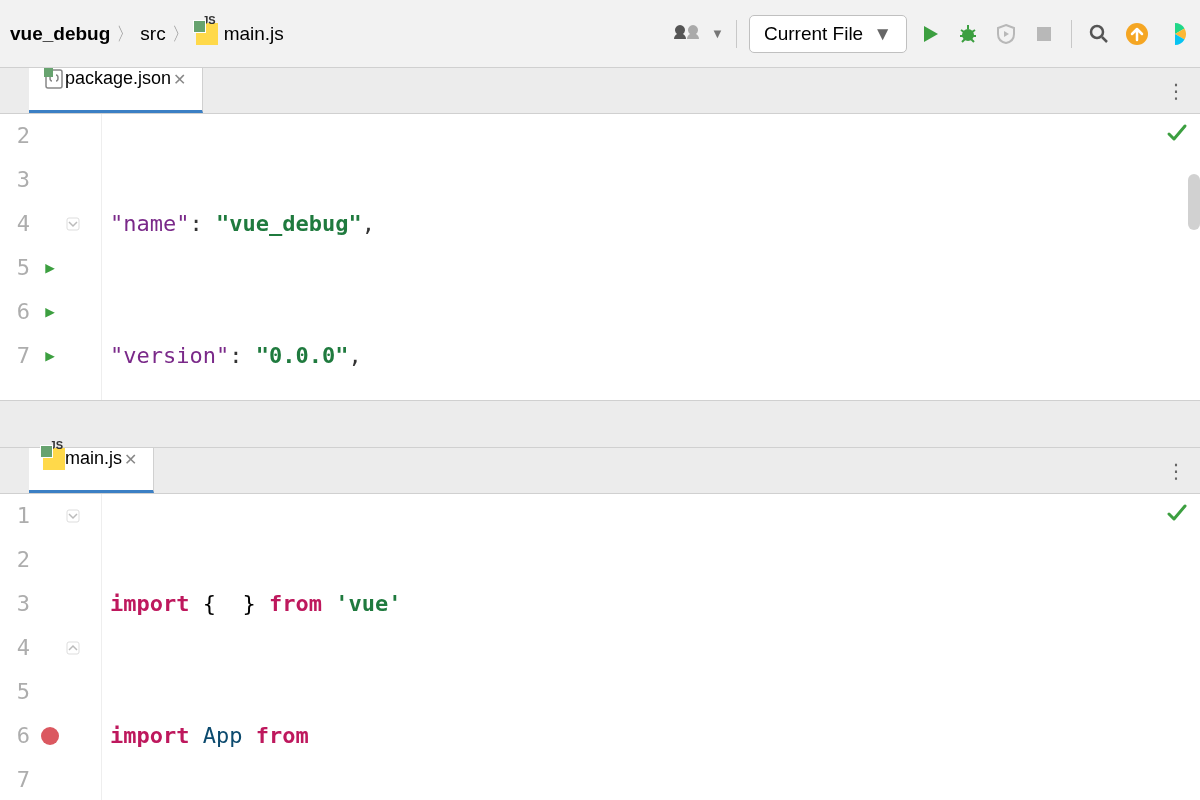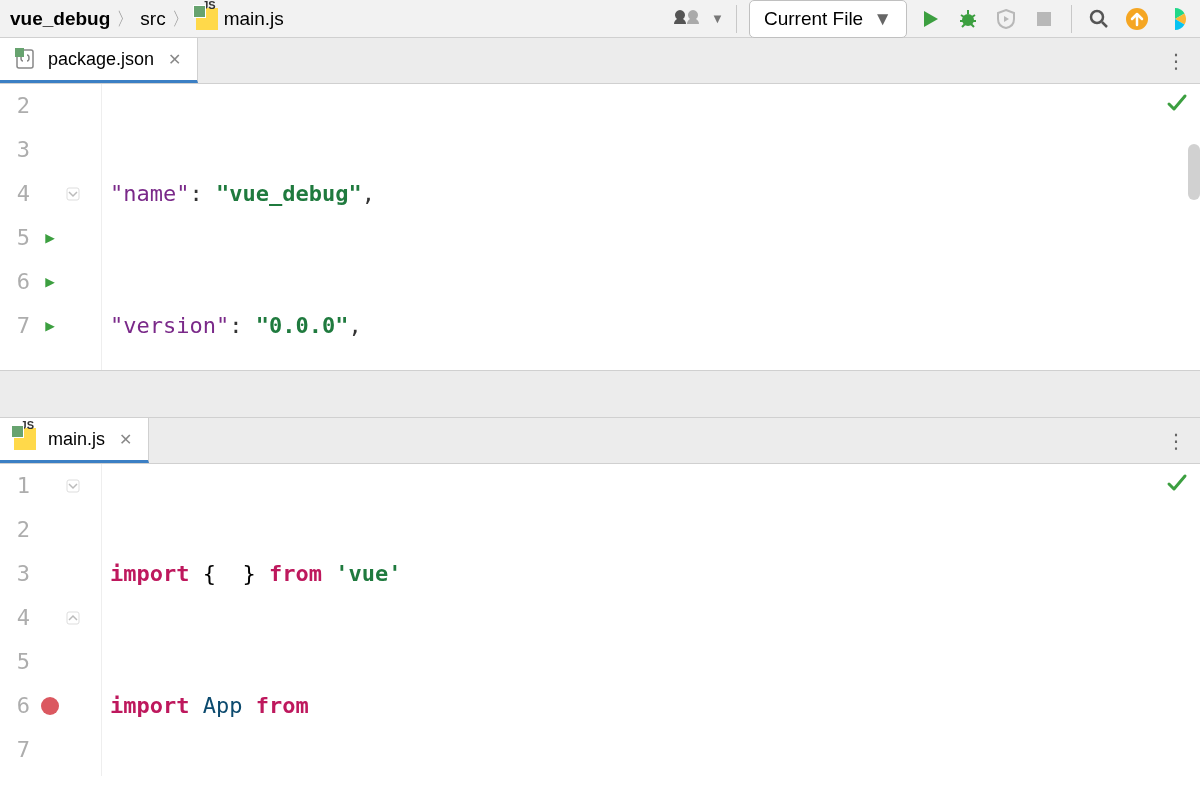--- a/index.html
+++ b/index.html
@@ -1,29 +1,29 @@
 <!DOCTYPE html>
 <html><head>
 <meta charset="utf-8">
 <style>
 * { margin: 0; padding: 0; box-sizing: border-box; }
 body { font-family: -apple-system, BlinkMacSystemFont, "Segoe UI", sans-serif; font-size: 13px; color: #000; background: #fff; width: 1200px; height: 800px; overflow: hidden; }
 
-.toolbar { height: 38px; background: #f2f2f2; border-bottom: 1px solid #d0d0d0; display: flex; align-items: center; padding: 0 10px; gap: 8px; }
+.toolbar { height: 68px; background: #f2f2f2; border-bottom: 1px solid #d0d0d0; display: flex; align-items: center; padding: 0 10px; gap: 8px; }
 .breadcrumb { display: flex; align-items: center; gap: 6px; font-size: 19px; }
 .breadcrumb .sep { color: #999; font-size: 18px; }
 .breadcrumb .bold { font-weight: 700; }
 .spacer { flex: 1; }
 .tb-btn { display: inline-flex; align-items: center; justify-content: center; width: 30px; height: 30px; color: #666; cursor: pointer; }
 .run-config { height: 38px; background: #fff; border: 1px solid #c0c0c0; border-radius: 5px; padding: 0 14px; display: flex; align-items: center; gap: 10px; font-size: 19px; cursor: pointer; }
 .run-config .chev { color: #666; }
 .divider { width: 1px; height: 28px; background: #c8c8c8; margin: 0 4px; }
 
 .tabbar { height: 46px; background: #ececec; border-bottom: 1px solid #d0d0d0; display: flex; align-items: stretch; position: relative; }
-.tab { display: flex; align-items: center; gap: 12px; padding: 0 14px; background: #fff; border-right: 1px solid #d0d0d0; border-bottom: 3px solid transparent; font-size: 18px; cursor: pointer; }
+.tab { display: flex; gap: 0; padding: 0 14px; background: #fff; border-right: 1px solid #d0d0d0; border-bottom: 3px solid transparent; font-size: 18px; cursor: pointer; margin-left: 29px; }
 .tab.active { border-bottom-color: #3b7fc4; }
 .tab .close { color: #888; font-size: 16px; padding: 2px; }
 .tabbar .more { margin-left: auto; padding: 0 14px; display: flex; align-items: center; color: #666; cursor: pointer; font-size: 20px; }
 
 .editor { display: flex; height: 286px; background: #fff; position: relative; font-family: Menlo, Consolas, monospace; font-size: 22px; line-height: 44px; }
 .editor.bottom { height: 312px; }
 .gutter { width: 102px; background: #fff; border-right: 1px solid #eee; display: flex; flex-direction: column; color: #adadad; }
 .gline { height: 44px; display: flex; align-items: center; }
 .lnum { width: 36px; text-align: right; padding-right: 6px; }
 .gicon { width: 28px; display: flex; justify-content: center; align-items: center; }

